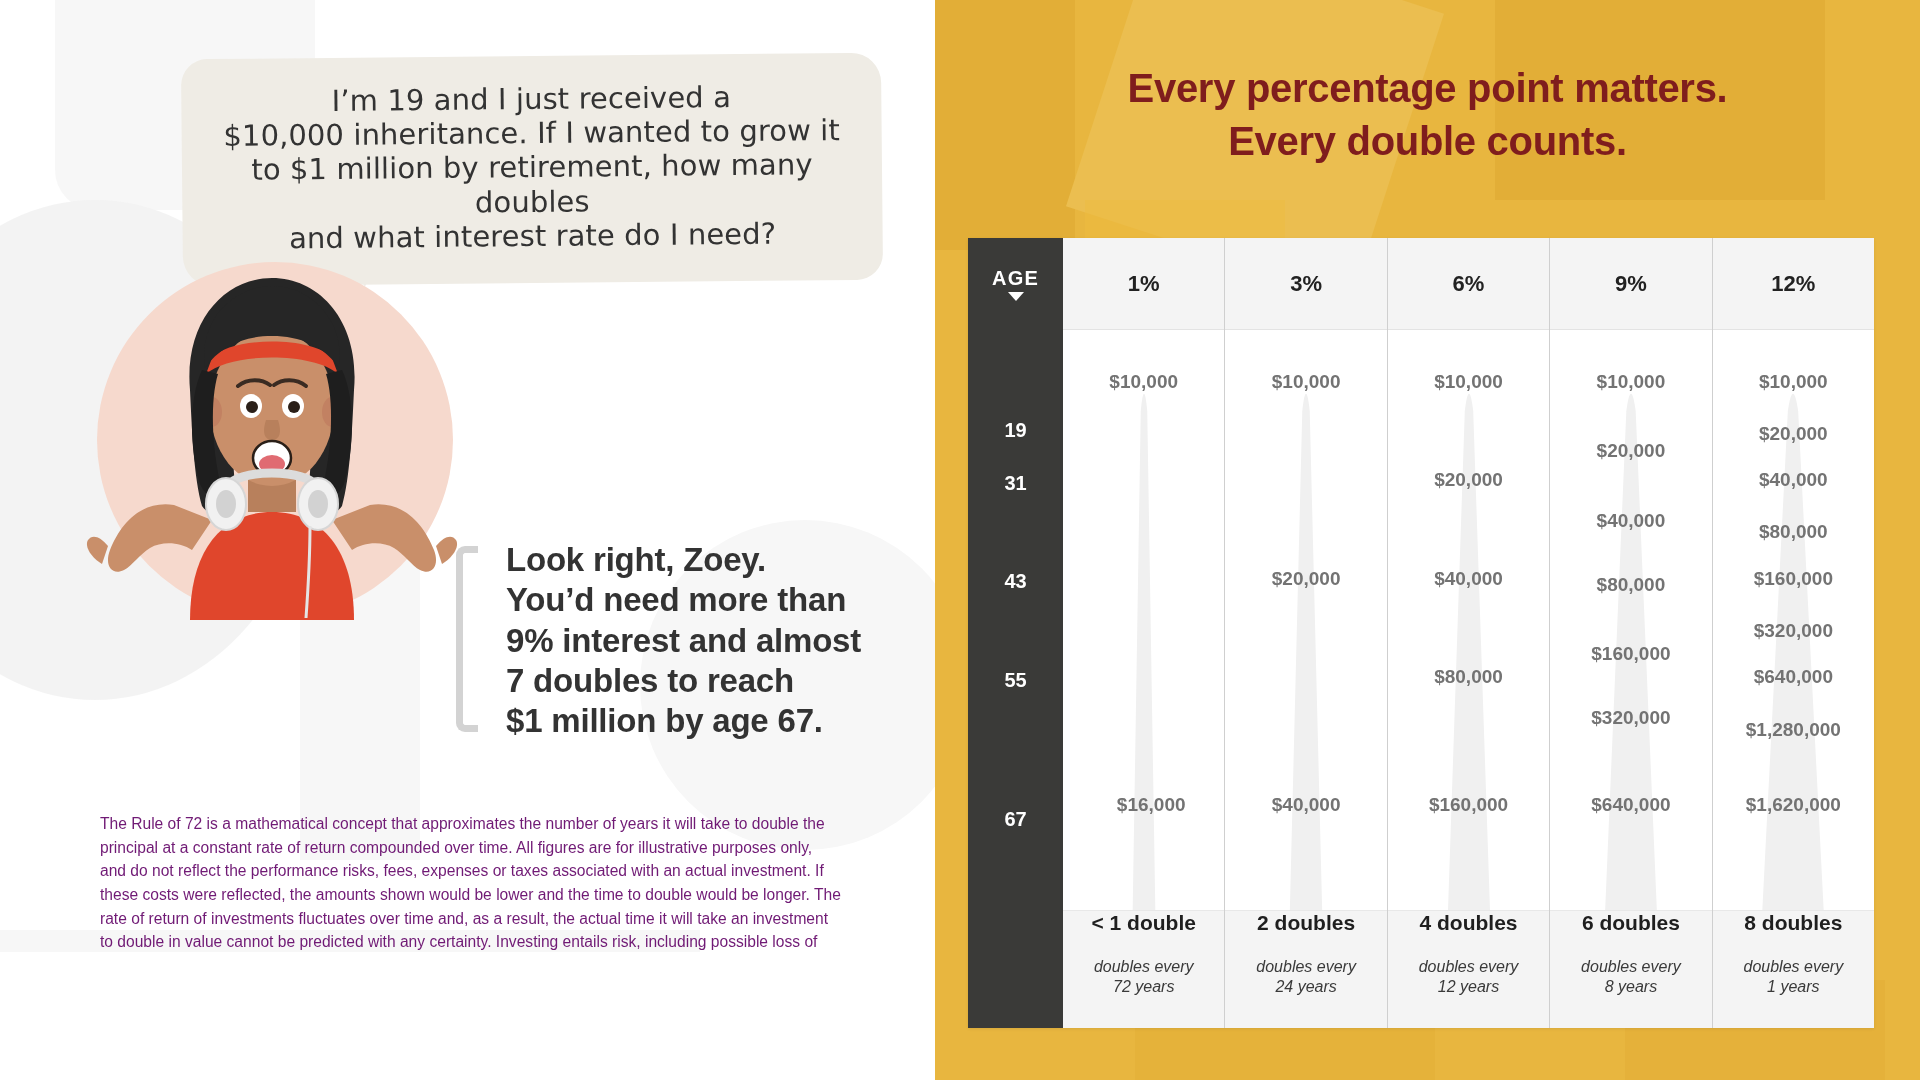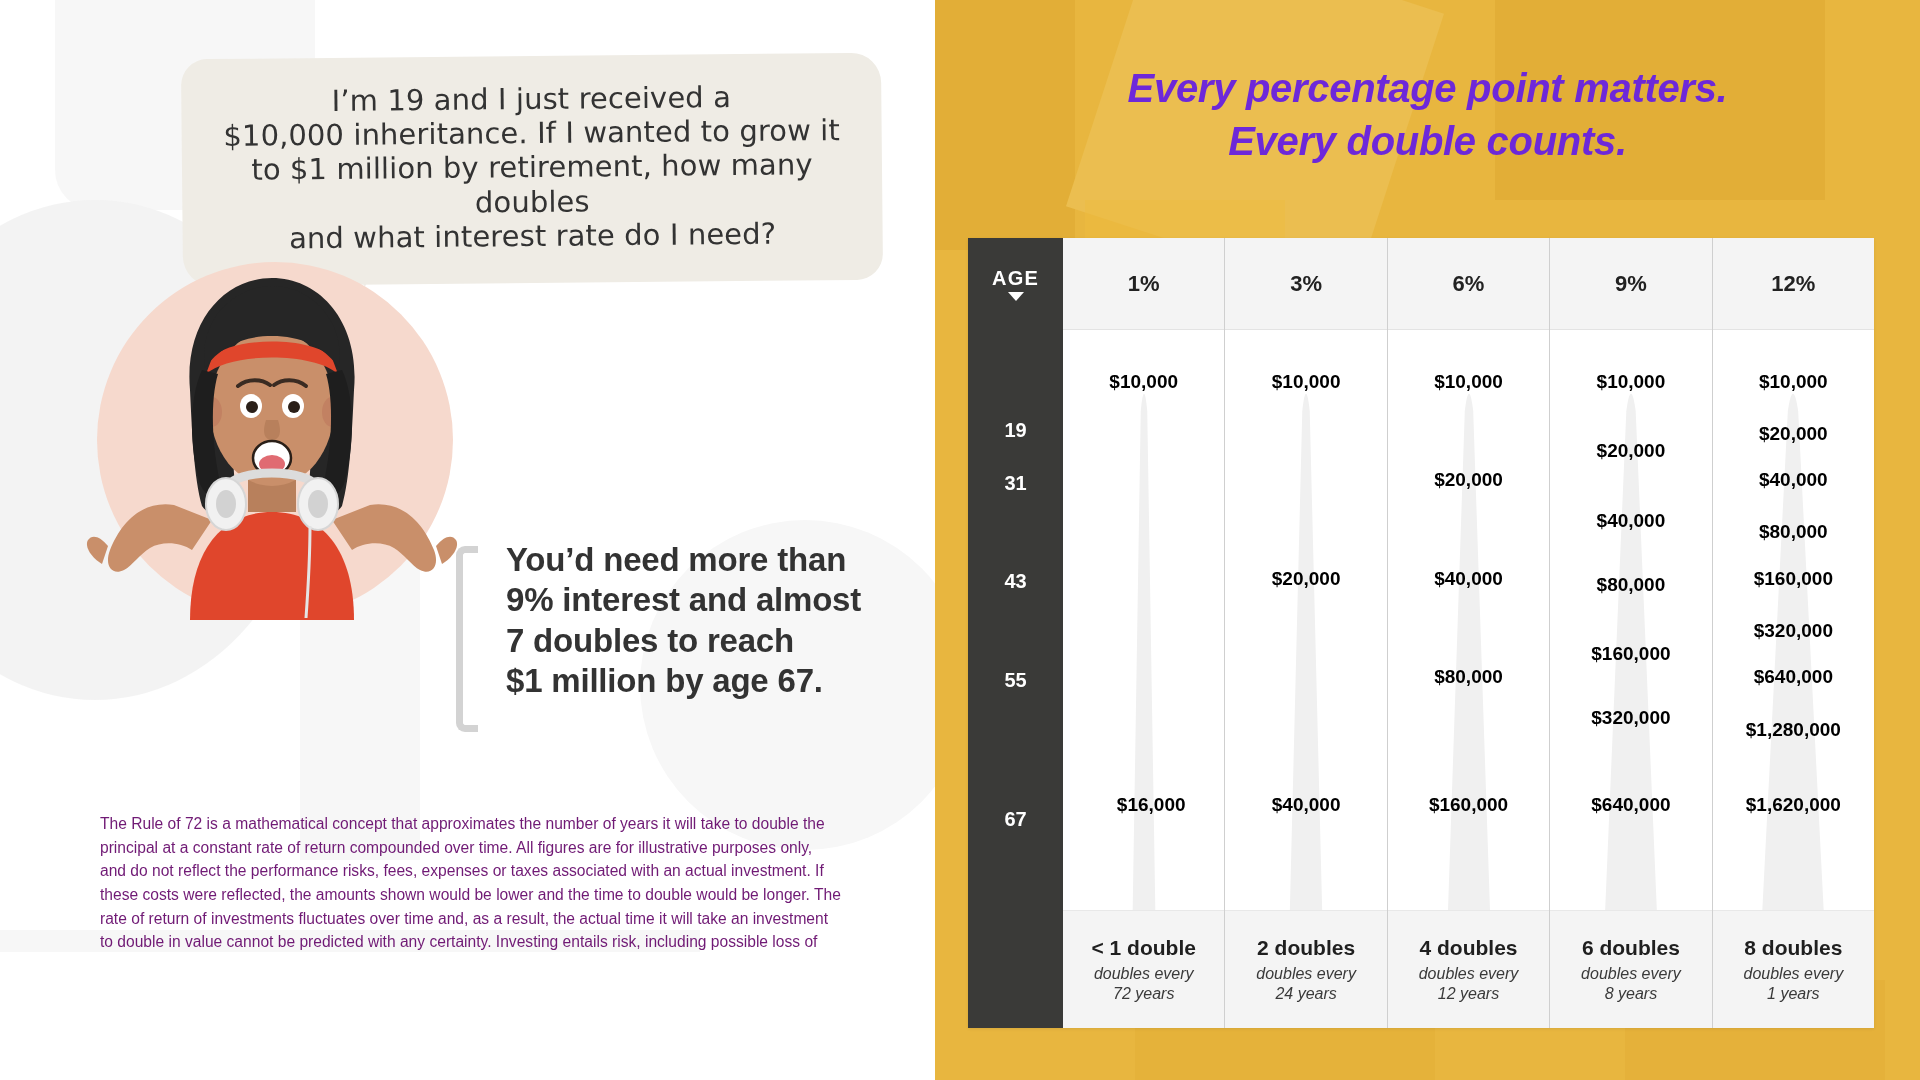--- a/index.html
+++ b/index.html
@@ -85,24 +85,23 @@
   .y-shape { position:absolute; pointer-events:none; }
   .y1 { left:0px;   top:0px;   width:140px; height:250px; background:#e2ae37; }
   .y2 { left:170px; top:-40px; width:300px; height:300px; background:#ebbe50; transform:rotate(18deg); }
   .y3 { left:560px; top:0px;   width:330px; height:200px; background:#e2ae37; }
   .y4 { left:200px; top:800px; width:300px; height:300px; background:#e2ae37; border-radius:50% 0 0 0; opacity:.55;}
   .y5 { left:690px; top:980px; width:260px; height:160px; background:#e2ae37; opacity:.6; }
   .y6 { left:150px; top:200px; width:200px; height:70px;  background:#eebb40; opacity:.5; }
 
   #right-headline {
     position:absolute; left:0; right:0; top:62px;
-    text-align:center; color:#6d28d9;
+    text-align:center; color:#7f1d1d;
     font-size:40px; font-weight:700; line-height:1.33; letter-spacing:-.3px;
     z-index:3;
-    font-style:italic;
   }
 
   
   #rule-table {
     position:absolute; left:33px; top:238px;
     width:906px; height:790px;
     z-index:3;
     display:flex;
     box-shadow:0 1px 3px rgba(0,0,0,.08);
   }
@@ -137,25 +136,25 @@
   }
   .col-body { position:relative; flex:1 1 auto; overflow:hidden; }
   .cone {
     position:absolute; left:50%; transform:translateX(-50%);
     bottom:0; width:100%; height:100%;
     pointer-events:none;
   }
   .cone svg { width:100%; height:100%; display:block; }
   .val {
     position:absolute; left:0; right:0; text-align:center;
-    font-size:19px; font-weight:700; color:#000000; white-space:nowrap;
+    font-size:19px; font-weight:700; color:#737373; white-space:nowrap;
   }
   .rate-foot {
     height:118px; background:#f4f4f4; border-top:1px solid #e8e8e8;
-    display:flex; flex-direction:column; align-items:center; justify-content:center; gap:4px;
+    display:flex; flex-direction:column; align-items:center; justify-content:flex-start; gap:22px;
     position:relative; z-index:2;
   }
   .foot-big { font-size:21px; font-weight:700; color:#1f1f1f; }
   .foot-small { font-size:16px; font-style:italic; color:#3a3a3a; text-align:center; line-height:1.24; }
 </style>
 </head>
 <body>
 
 <div id="infographic">
 
@@ -221,20 +220,21 @@
         <ellipse cx="164" cy="254" rx="10" ry="14" fill="#d2d2d2"></ellipse>
         <ellipse cx="256" cy="254" rx="20" ry="26" fill="#f1f1f1" stroke="#d6d6d6" stroke-width="2"></ellipse>
         <ellipse cx="256" cy="254" rx="10" ry="14" fill="#d2d2d2"></ellipse>
         <path d="M248 276 C248 310 246 340 244 368" stroke="#e4e4e4" stroke-width="3" fill="none"></path>
       </svg>
     </div>
 
     <div id="quote-block">
       <div id="quote-bracket"></div>
       <div id="quote-text">
+        <div>Look right, Zoey.</div>
         <div>You’d need more than</div>
         <div>9% interest and almost</div>
         <div>7 doubles to reach</div>
         <div>$1 million by age 67.</div>
       </div>
     </div>
 
     <p id="disclaimer">The Rule of 72 is a mathematical concept that approximates the number of years it will take to double the principal at a constant rate of return compounded over time. All figures are for illustrative purposes only, and do not reflect the performance risks, fees, expenses or taxes associated with an actual investment. If these costs were reflected, the amounts shown would be lower and the time to double would be longer. The rate of return of investments fluctuates over time and, as a result, the actual time it will take an investment to double in value cannot be predicted with any certainty. Investing entails risk, including possible loss of principal. Results are rounded for illustrative purposes. Actual results in each case are slightly higher or lower.</p>
   </div>
 

